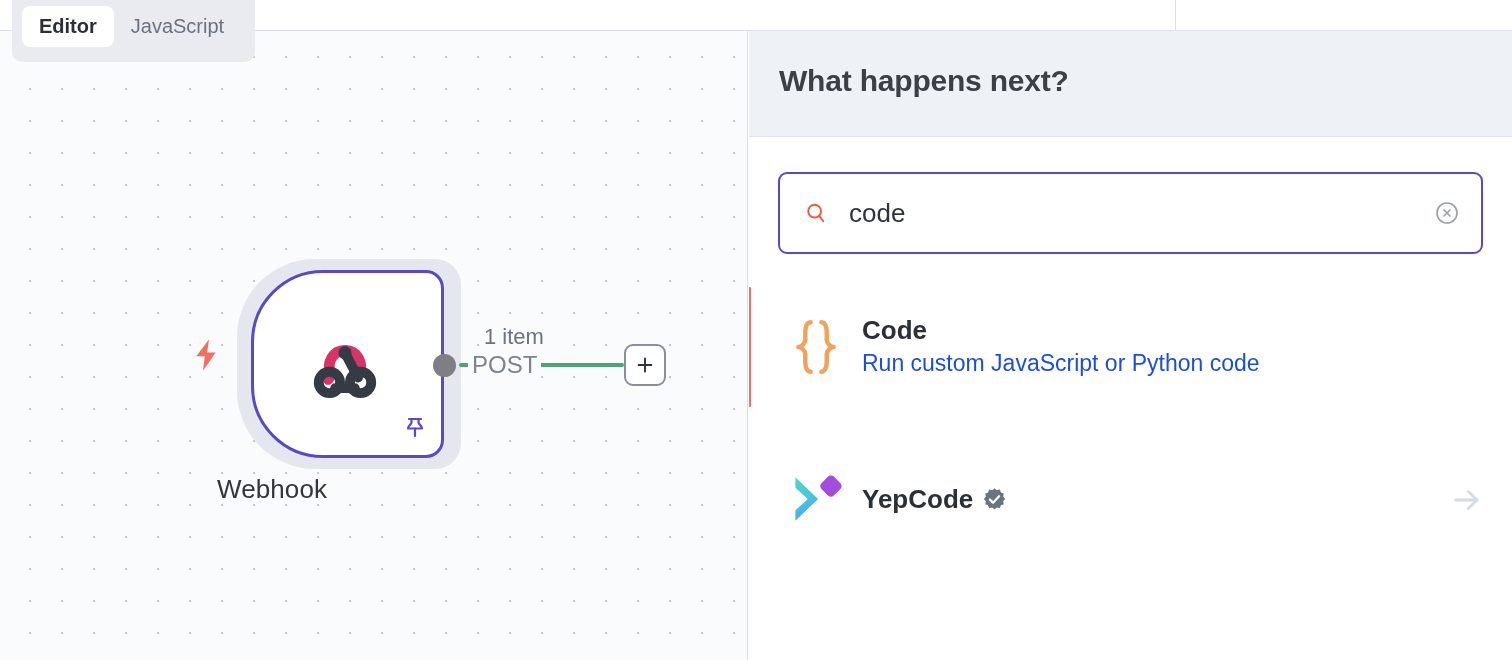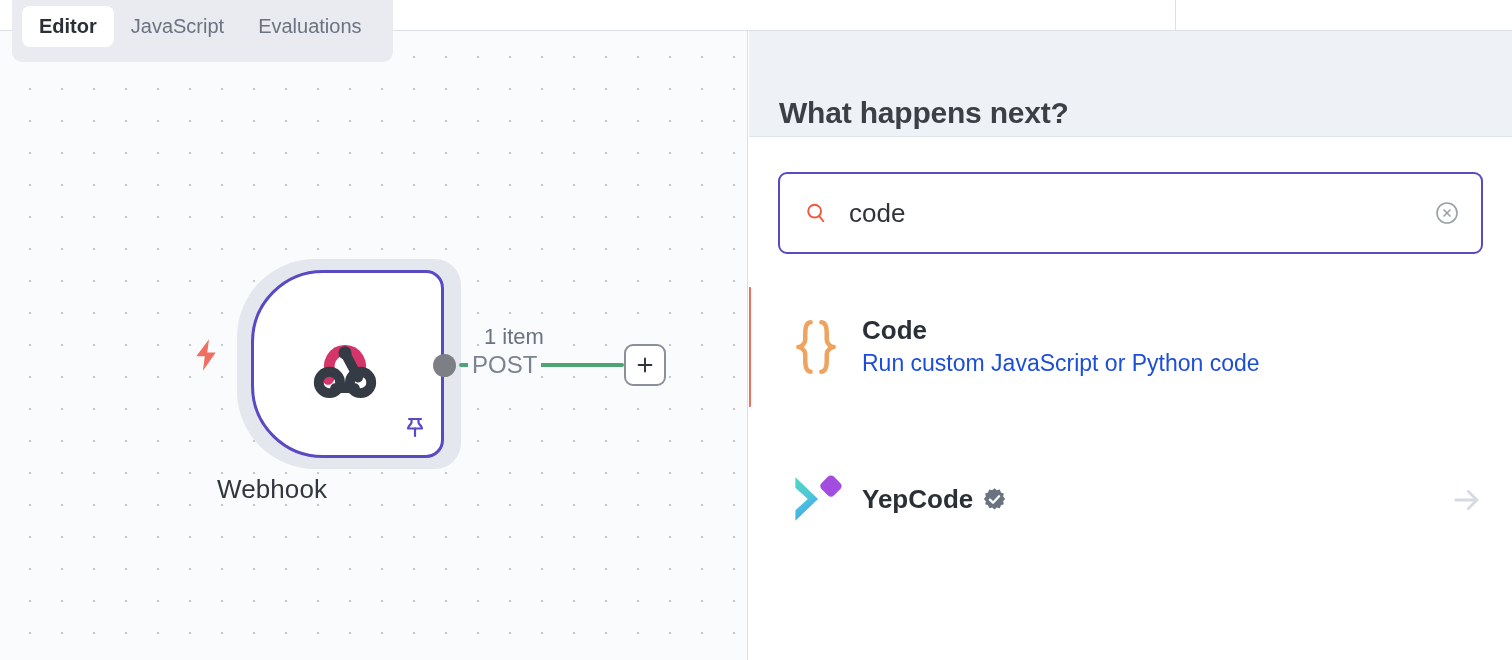--- a/index.html
+++ b/index.html
@@ -194,21 +194,20 @@
     border-bottom: 1px solid #dfe3ea;
     box-sizing: border-box;
   }
   .panel-title {
     position: absolute;
     left: 30px; top: 33px;
     font-size: 30px;
     font-weight: 700;
     color: #3b3f46;
     letter-spacing: -0.2px;
-    margin-top: 32px;
   }
 
   
   .search-box {
     position: absolute;
     left: 29px; top: 141px;
     width: 705px; height: 82px;
     border: 2px solid #5a49c4;
     border-radius: 9px;
     background: #ffffff;
@@ -441,16 +440,15 @@
           </svg>
         </div>
       </div>
 
     </div>
   </div>
 
   <div class="tabbar">
     <div class="tab active">Editor</div>
     <div class="tab">JavaScript</div>
-    <div class="tab">Evaluations</div>
   </div>
 
 </div>
 
 </body></html>

